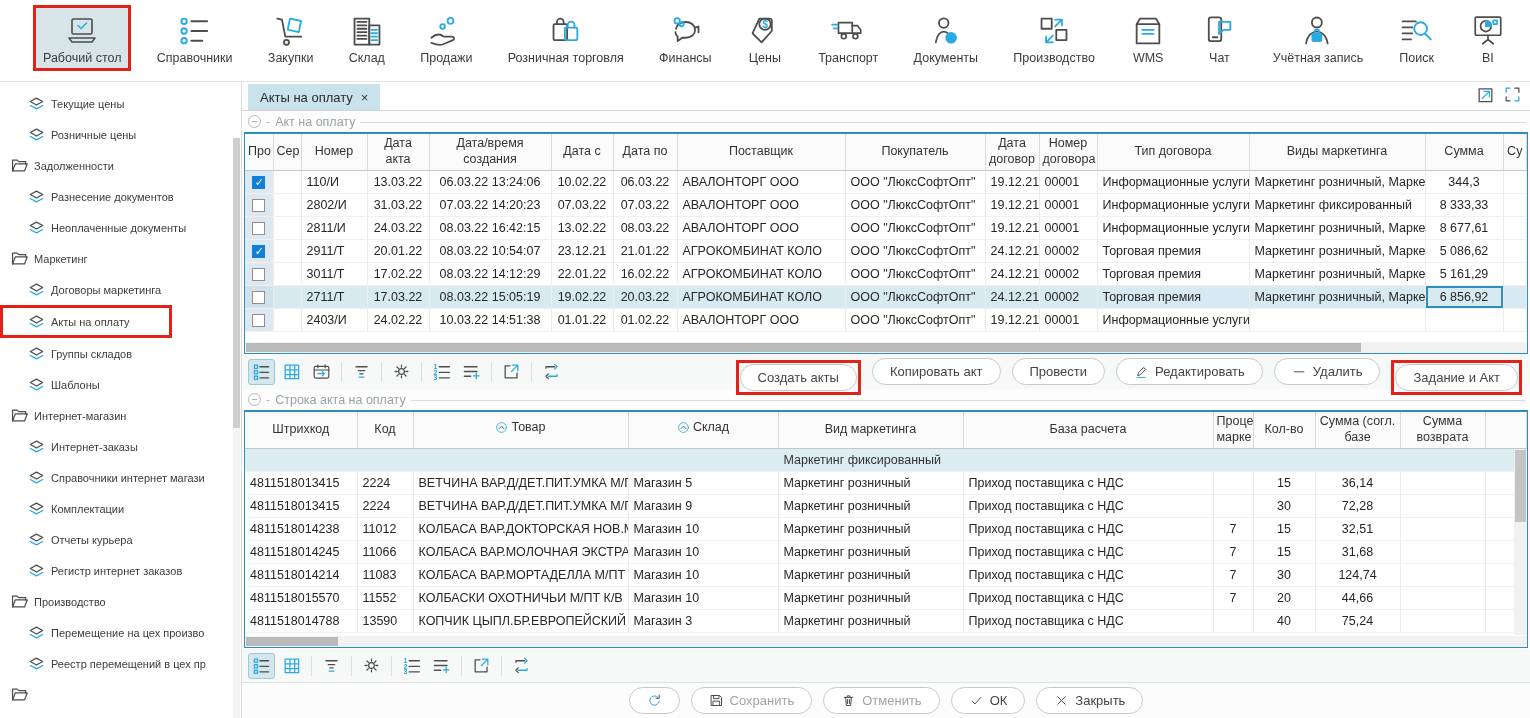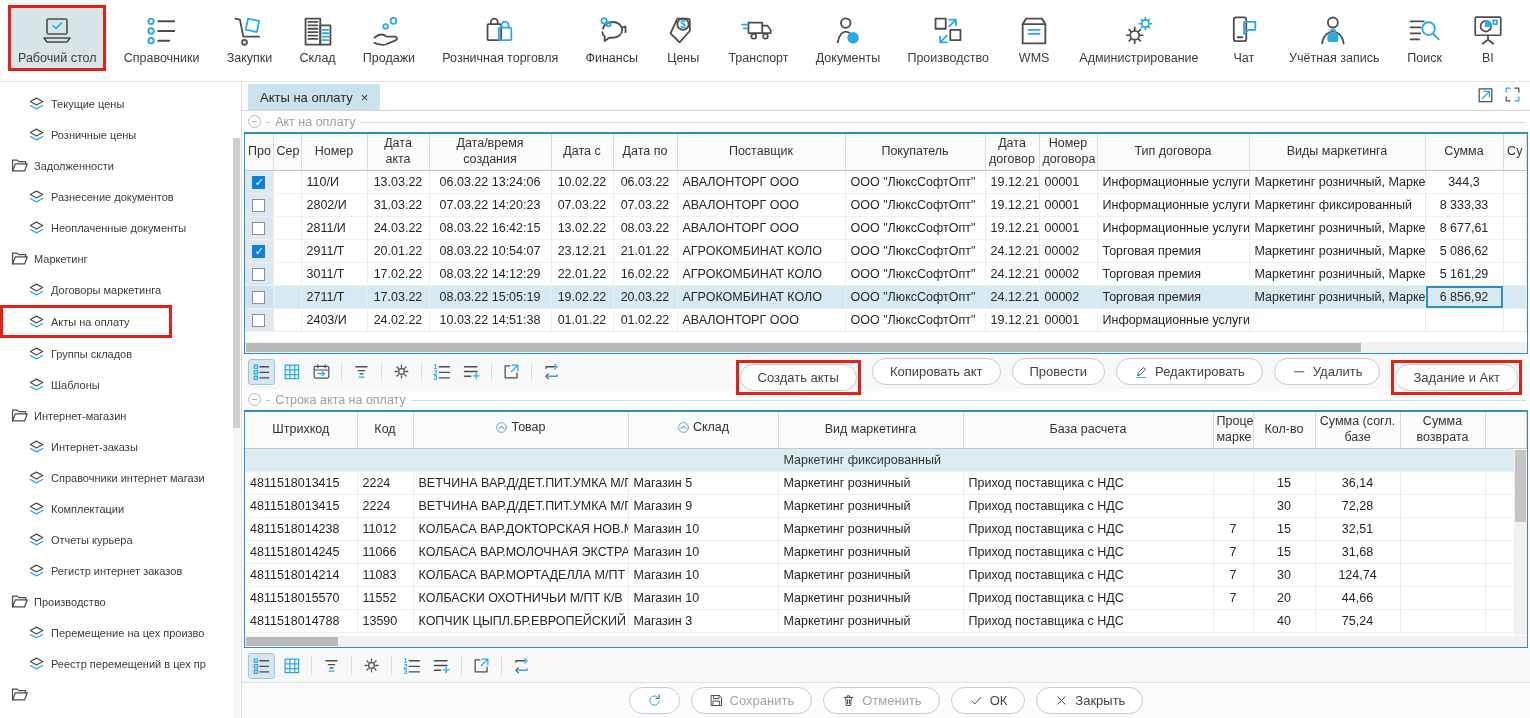--- a/index.html
+++ b/index.html
@@ -15,21 +15,21 @@
   .ic svg .t { fill:#29abe2; stroke:none; font:bold 9px "Liberation Sans",sans-serif; }
 
   
   #ribbon { height:82px; display:flex; justify-content:space-between; align-items:flex-start;
             padding:5px 14px 0 8px; border-bottom:1px solid #e3e3e3; background:#fff; flex:none; }
   .rb-item { display:flex; flex-direction:column; align-items:center; gap:3px; padding:6px 7px 3px;
              cursor:pointer; border:3px solid transparent; }
   .rb-item .rb-ic svg { width:36px; height:34px; }
   .rb-lbl { font-size:12.5px; color:#3b3b3b; white-space:nowrap; }
   .rb-item.sel { background:#d7e5e9; }
-  .rb-item.ann { border-color:#e32119; }
+  .rb-item.ann { border-color:#e32119;margin-left:25px; }
 
   
   #content { flex:1; display:flex; min-height:0; }
   #sidebar { width:242px; flex:none; position:relative; border-right:1px solid #dcdcdc;
              padding-top:6px; overflow:hidden; background:#fff; }
   .tree-item { height:31px; display:flex; align-items:center; gap:6px; padding-left:28px;
                font-size:11px; color:#3c3c3c; white-space:nowrap; overflow:hidden; cursor:pointer; }
   .tree-item.folder { padding-left:11px; }
   .tree-item .ic svg { width:17px; height:17px; flex:none; }
   .tree-item.ann-item { border:3px solid #e32119; height:33px; width:172px; padding-left:25px; }
@@ -235,31 +235,20 @@
       </div>
       <div class="rb-item">
         <span class="ic rb-ic">
           <svg viewBox="0 0 30 30">
             <path d="M5 9l3-5h14l3 5v17H5z"></path>
             <path d="M5 9h20"></path>
             <path class="c" d="M10 14h10M10 17.5h10"></path>
           </svg>
         </span>
         <span class="rb-lbl">WMS</span>
-      </div>
-      <div class="rb-item">
-        <span class="ic rb-ic">
-          <svg viewBox="0 0 32 32">
-            <circle cx="12" cy="20" r="4.2"></circle>
-            <path d="M12 12.5V15M12 25v2.5M4.5 20H7M17 20h2.5M6.7 14.7l1.8 1.8M15.5 23.5l1.8 1.8M17.3 14.7l-1.8 1.8M8.5 23.5l-1.8 1.8"></path>
-            <circle class="c" cx="22" cy="9" r="3.4"></circle>
-            <path class="c" d="M22 3.5v2M22 12.5v2M16.5 9h2M25.5 9h2M18.2 5.2l1.4 1.4M24.4 11.4l1.4 1.4M25.8 5.2l-1.4 1.4M19.6 11.4l-1.4 1.4"></path>
-          </svg>
-        </span>
-        <span class="rb-lbl">Администрирование</span>
       </div>
       <div class="rb-item">
         <span class="ic rb-ic">
           <svg viewBox="0 0 30 30">
             <rect x="6" y="3" width="11" height="21" rx="2"></rect>
             <path d="M9.5 20.5h4"></path>
             <path class="c" d="M15 7h10v7h-6l-4 3.5z"></path>
           </svg>
         </span>
         <span class="rb-lbl">Чат</span>

